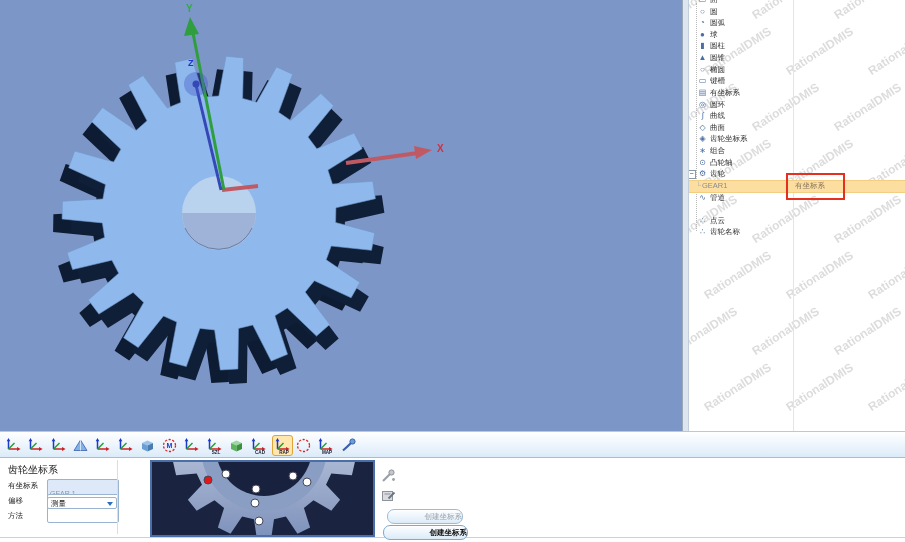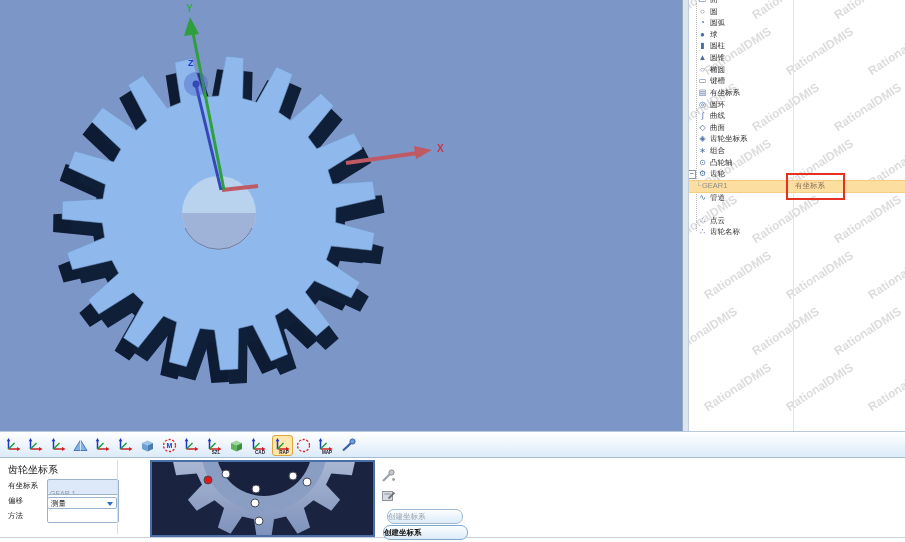--- a/index.html
+++ b/index.html
@@ -32,21 +32,21 @@
   .panel{position:absolute;left:0;top:458px;width:905px;height:80px;background:#fff;border-bottom:1px solid #c8d2dc;box-sizing:border-box;}
   .ptitle{position:absolute;left:8px;top:5px;font-size:10px;color:#222;}
   .fld-lb{position:absolute;left:8px;font-size:7.5px;color:#222;}
   .fld-in{position:absolute;left:47px;width:66px;height:11px;font-size:7px;border:1px solid #9ab4d0;border-radius:2px;background:#fff;color:#444;padding:8px 2px;font-family:"Liberation Sans",sans-serif;}
   .fld-in.dis{background:#dde9f8;color:#8a94a0;}
   .fsel{position:absolute;left:47px;width:70px;height:12px;border:1px solid #9ab4d0;border-radius:2px;background:#fff;font-size:7.5px;color:#222;line-height:12px;padding-left:3px;box-sizing:border-box;}
   .fsel .tri{position:absolute;right:3px;top:4px;width:0;height:0;border-left:3.5px solid transparent;border-right:3.5px solid transparent;border-top:4.5px solid #2a6fc0;}
   .pdiv{position:absolute;left:117px;top:2px;width:1px;height:74px;background:#d8dee6;}
   .preview{position:absolute;left:150px;top:2px;width:225px;height:77px;background:#1A2440;border:2px solid #4a6fa8;box-sizing:border-box;}
   .miniic{position:absolute;width:15px;height:15px;}
-  .btn{position:absolute;height:15px;border:1px solid #7fa8cc;border-radius:7px;background:linear-gradient(#fdfeff,#dcebf7);font-size:7.5px;text-align:left;line-height:14px;box-sizing:border-box;}
+  .btn{position:absolute;height:15px;border:1px solid #7fa8cc;border-radius:7px;background:linear-gradient(#fdfeff,#dcebf7);font-size:7.5px;text-align:right;line-height:14px;box-sizing:border-box;}
   .btn.dis{color:#9aa4ad;border-color:#9ebcd6;}
   .btn.en{color:#111;font-weight:bold;}
 </style>
 </head>
 <body>
 
 <div class="app">
 
   <div class="viewport">
     <svg width="682" height="431" viewBox="0 0 682 431">

